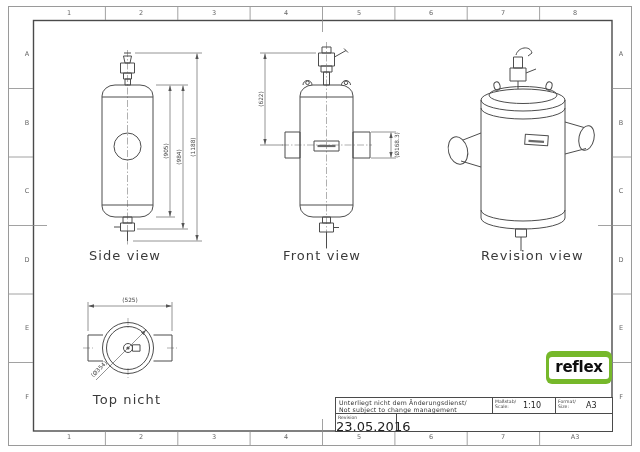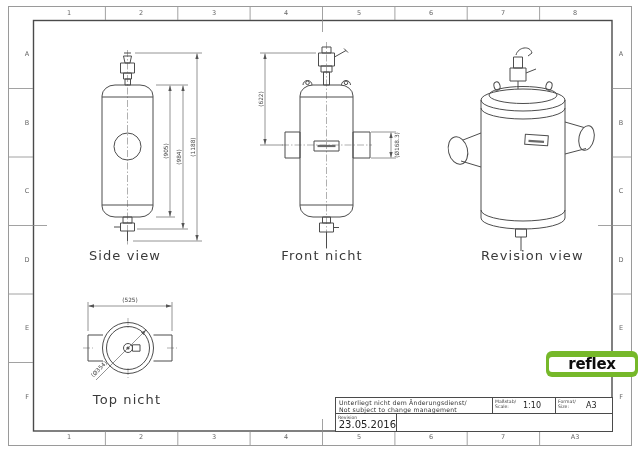--- a/index.html
+++ b/index.html
@@ -24,24 +24,24 @@
              font-size:6.2px;line-height:7px;letter-spacing:0.2px;color:#333;}
   .cell.scale{width:63px;border-right:1px solid #4a4a4a;}
   .cell.format{flex:1;}
   .cell.rev{width:61px;border-right:1px solid #4a4a4a;}
   .cell.titlec{flex:1;display:flex;align-items:center;justify-content:center;
                font-size:8.2px;letter-spacing:0.3px;color:#222;}
   .mini{position:absolute;left:2px;top:1px;font-size:4.6px;line-height:5px;color:#444;}
   .val{position:absolute;font-size:8px;color:#222;}
   .cell.scale .val{left:30px;top:3px;}
   .cell.format .val{left:30px;top:3px;}
-  .cell.rev .val{left:0;right:0;top:5px;font-size:10px;text-align:right;}
+  .cell.rev .val{left:0;right:0;top:5px;font-size:13px;text-align:right;}
   
-  #logo{position:absolute;left:546px;top:351px;width:66px;height:26px;background:#76b82a;
-        border-radius:6px;padding-left:26px;}
+  #logo{position:absolute;left:546px;top:351px;width:66px;height:33px;background:#76b82a;
+        border-radius:6px;}
   #logo .band{position:absolute;left:3px;right:3px;top:5.5px;bottom:5.5px;background:#ffffff;
         border-radius:3px;display:flex;align-items:center;justify-content:center;}
   #logo .band span{font-size:15px;font-weight:bold;letter-spacing:-0.3px;color:#0d0d0d;
         padding-bottom:1px;}
 </style>
 </head>
 <body>
 
 <div id="canvas">
 
@@ -220,21 +220,21 @@
   <span class="lblv" style="left:21px;top:392px">F</span>
 
   <span class="lblv" style="left:615px;top:49px">A</span>
   <span class="lblv" style="left:615px;top:118px">B</span>
   <span class="lblv" style="left:615px;top:186px">C</span>
   <span class="lblv" style="left:615px;top:255px">D</span>
   <span class="lblv" style="left:615px;top:323px">E</span>
   <span class="lblv" style="left:615px;top:392px">F</span>
 
   <span class="cap" style="left:75px;top:248px">Side view</span>
-  <span class="cap" style="left:272px;top:248px">Front nicht</span>
+  <span class="cap" style="left:272px;top:248px">Front view</span>
   <span class="cap" style="left:481px;top:248px">Revision view</span>
   <span class="cap" style="left:77px;top:392px">Top nicht</span>
 
   <span class="dim rot" style="left:146px;top:147px">(905)</span>
   <span class="dim rot" style="left:159px;top:153px">(984)</span>
   <span class="dim rot" style="left:173px;top:143px">(1188)</span>
   <span class="dim rot" style="left:241px;top:95px">(622)</span>
   <span class="dim rot" style="left:377px;top:141px">(Ø168.3)</span>
   <span class="dim" style="left:110px;top:296px">(525)</span>
   <span class="dim rot45" style="left:79px;top:365px">(Ø354)</span>

